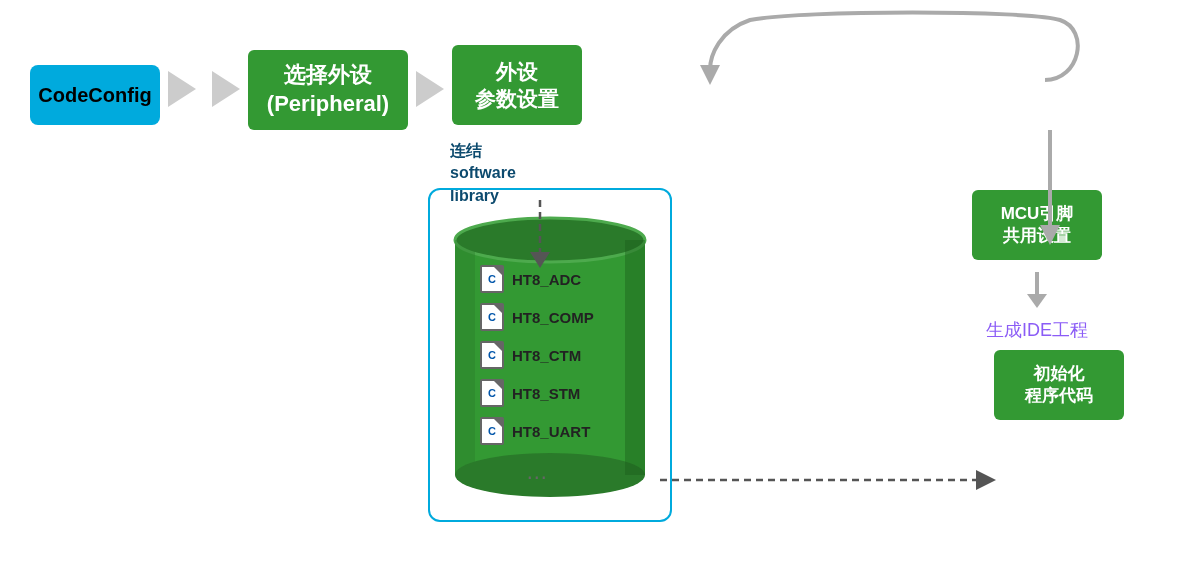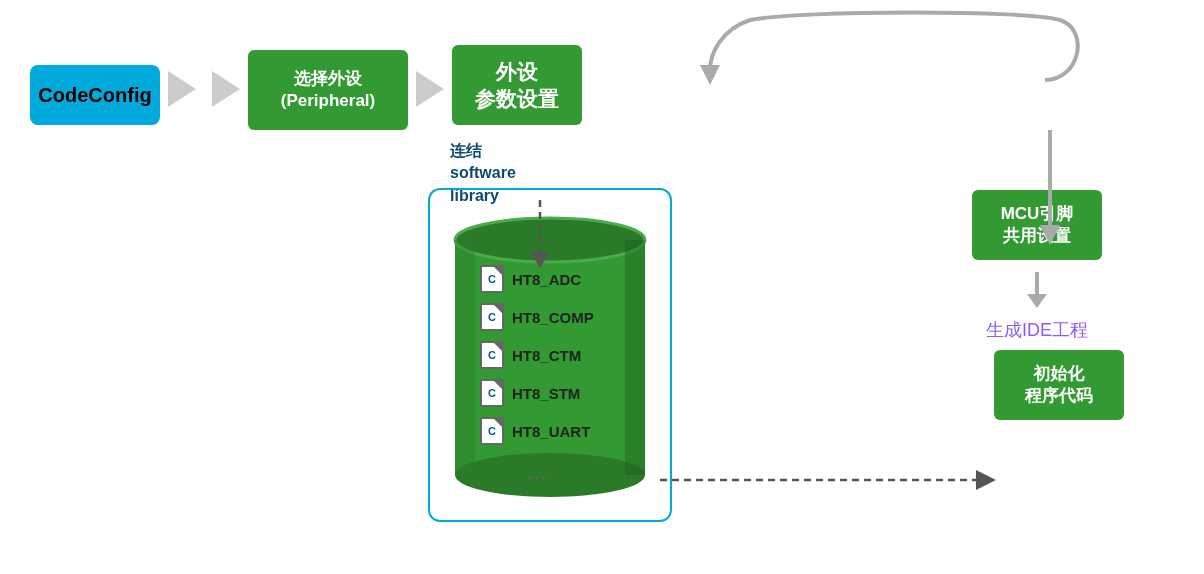--- a/index.html
+++ b/index.html
@@ -53,21 +53,21 @@
       height: 70px;
       font-size: 17px;
       line-height: 1.3;
       border-radius: 6px;
       margin-top: 15px;
     }
 
     .box-peripheral {
       width: 160px;
       height: 80px;
-      font-size: 17px;
+      font-size: 22px;
       line-height: 1.3;
       border-radius: 6px;
       margin-top: 10px;
     }
 
     .box-ext-param {
       width: 130px;
       height: 80px;
       font-size: 21px;
       line-height: 1.3;

